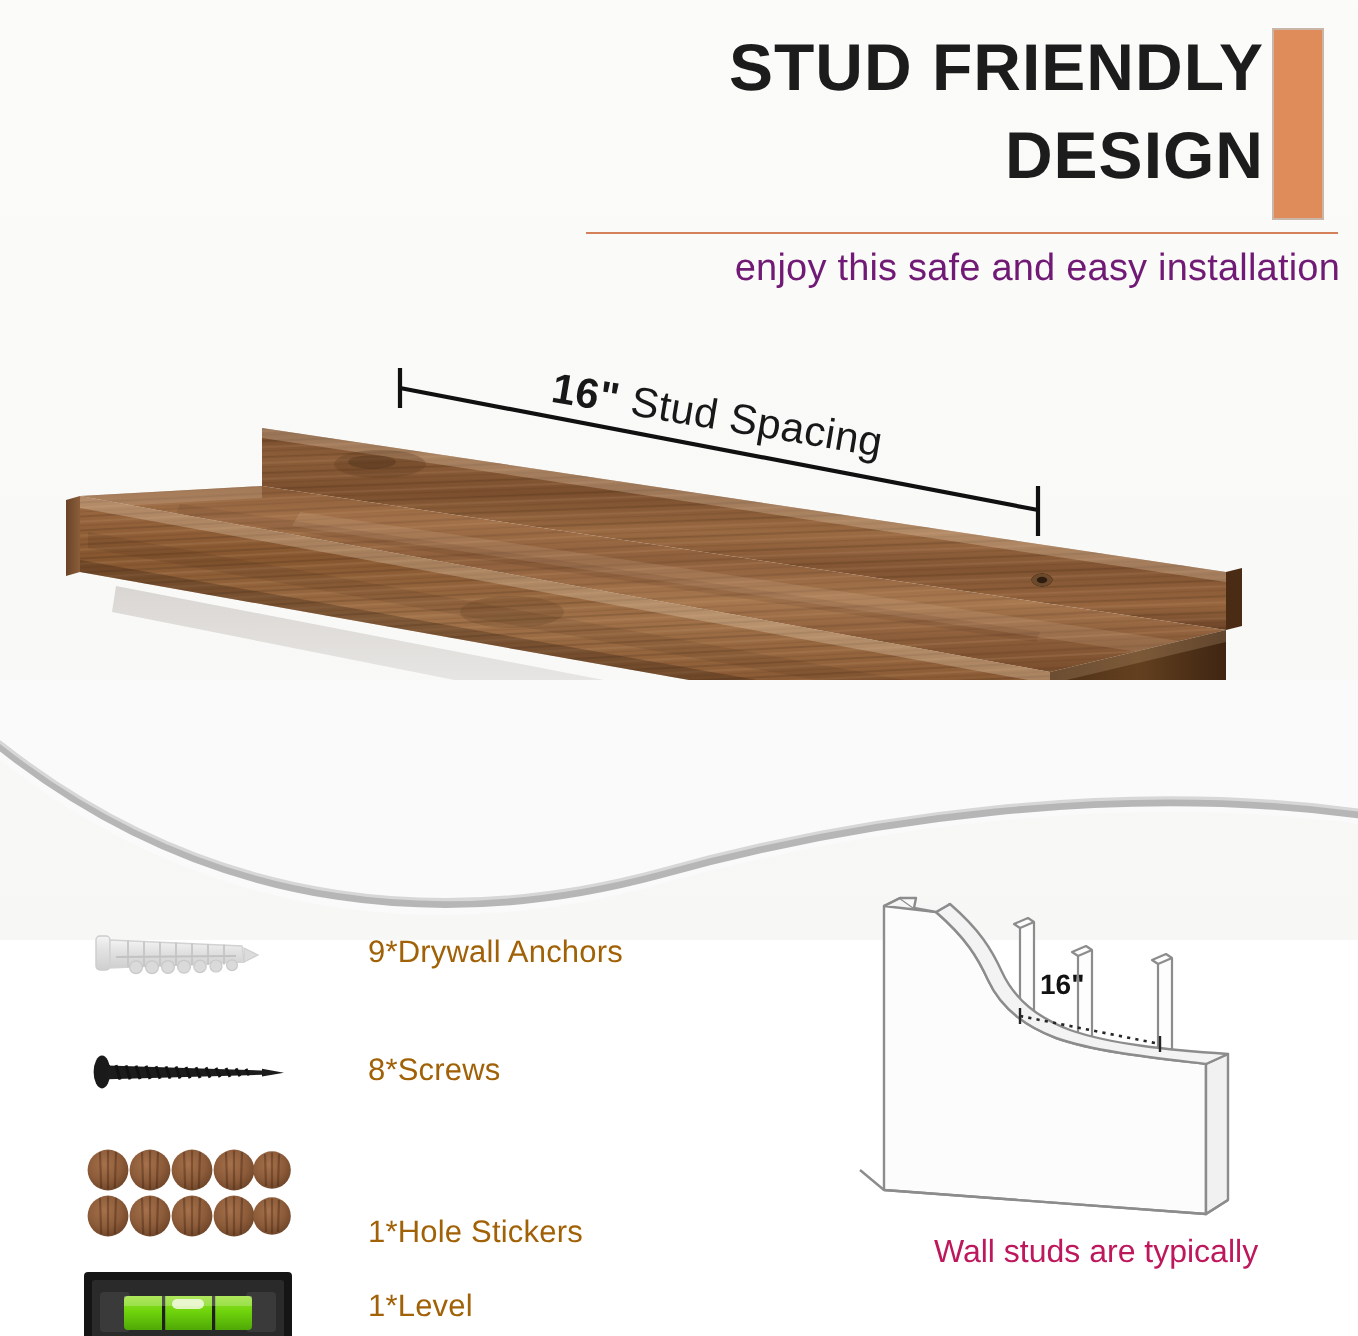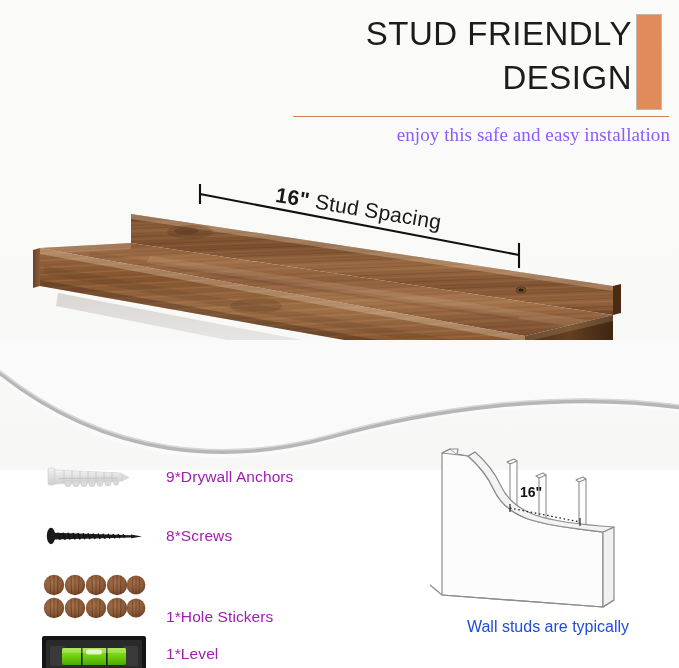--- a/index.html
+++ b/index.html
@@ -28,21 +28,21 @@
   
   .headline-wrap {
     position: absolute;
     left: 292px;
     top: 12px;
     width: 340px;
     text-align: right;
   }
   .headline-line {
     font-size: 33px;
-    font-weight: 400;
+    font-weight: 700;
     letter-spacing: 0.5px;
     color: #1c1c1c;
     line-height: 1.32;
     white-space: nowrap;
   }
   .accent-bar {
     position: absolute;
     left: 636px;
     top: 14px;
     width: 26px;
@@ -59,24 +59,23 @@
     height: 1.4px;
     background: #d4815a;
   }
   .subhead {
     position: absolute;
     left: 292px;
     top: 124px;
     width: 378px;
     text-align: right;
     font-size: 19px;
-    color: #8b5cf6;
+    color: #701a75;
     letter-spacing: 0.1px;
     white-space: nowrap;
-    font-family: Liberation Serif, serif;
   }
 
   
   .dim-svg {
     position: absolute;
     left: 0; top: 0;
     width: 679px; height: 470px;
     pointer-events: none;
   }
   .dim-label {
@@ -119,24 +118,24 @@
     margin-bottom: 5px;
   }
   .part-icon {
     position: absolute;
     left: 0; top: 0;
     width: 125px;
     height: 54px;
   }
   .part-label {
     position: absolute;
-    left: 130px;
+    left: 148px;
     top: 16px;
     font-size: 15.5px;
-    color: #a21caf;
+    color: #a16207;
     white-space: nowrap;
     letter-spacing: 0.1px;
   }
   .part-row.row-stickers .part-label { top: 18px; margin-top: 20px; }
   .part-row.row-level .part-label { top: 16px; text-align: right; }
 
   
   .stud-diagram {
     position: absolute;
     left: 428px;
@@ -144,21 +143,21 @@
     width: 240px;
     height: 175px;
   }
   .stud-caption {
     position: absolute;
     left: 428px;
     top: 616px;
     width: 240px;
     text-align: center;
     font-size: 16px;
-    color: #1d4ed8;
+    color: #be185d;
     line-height: 1.35;
   }
   .stud-caption div { white-space: nowrap; }
 </style>
 </head>
 <body>
 
 <div id="root">
 
   <div class="top-bg"></div>

